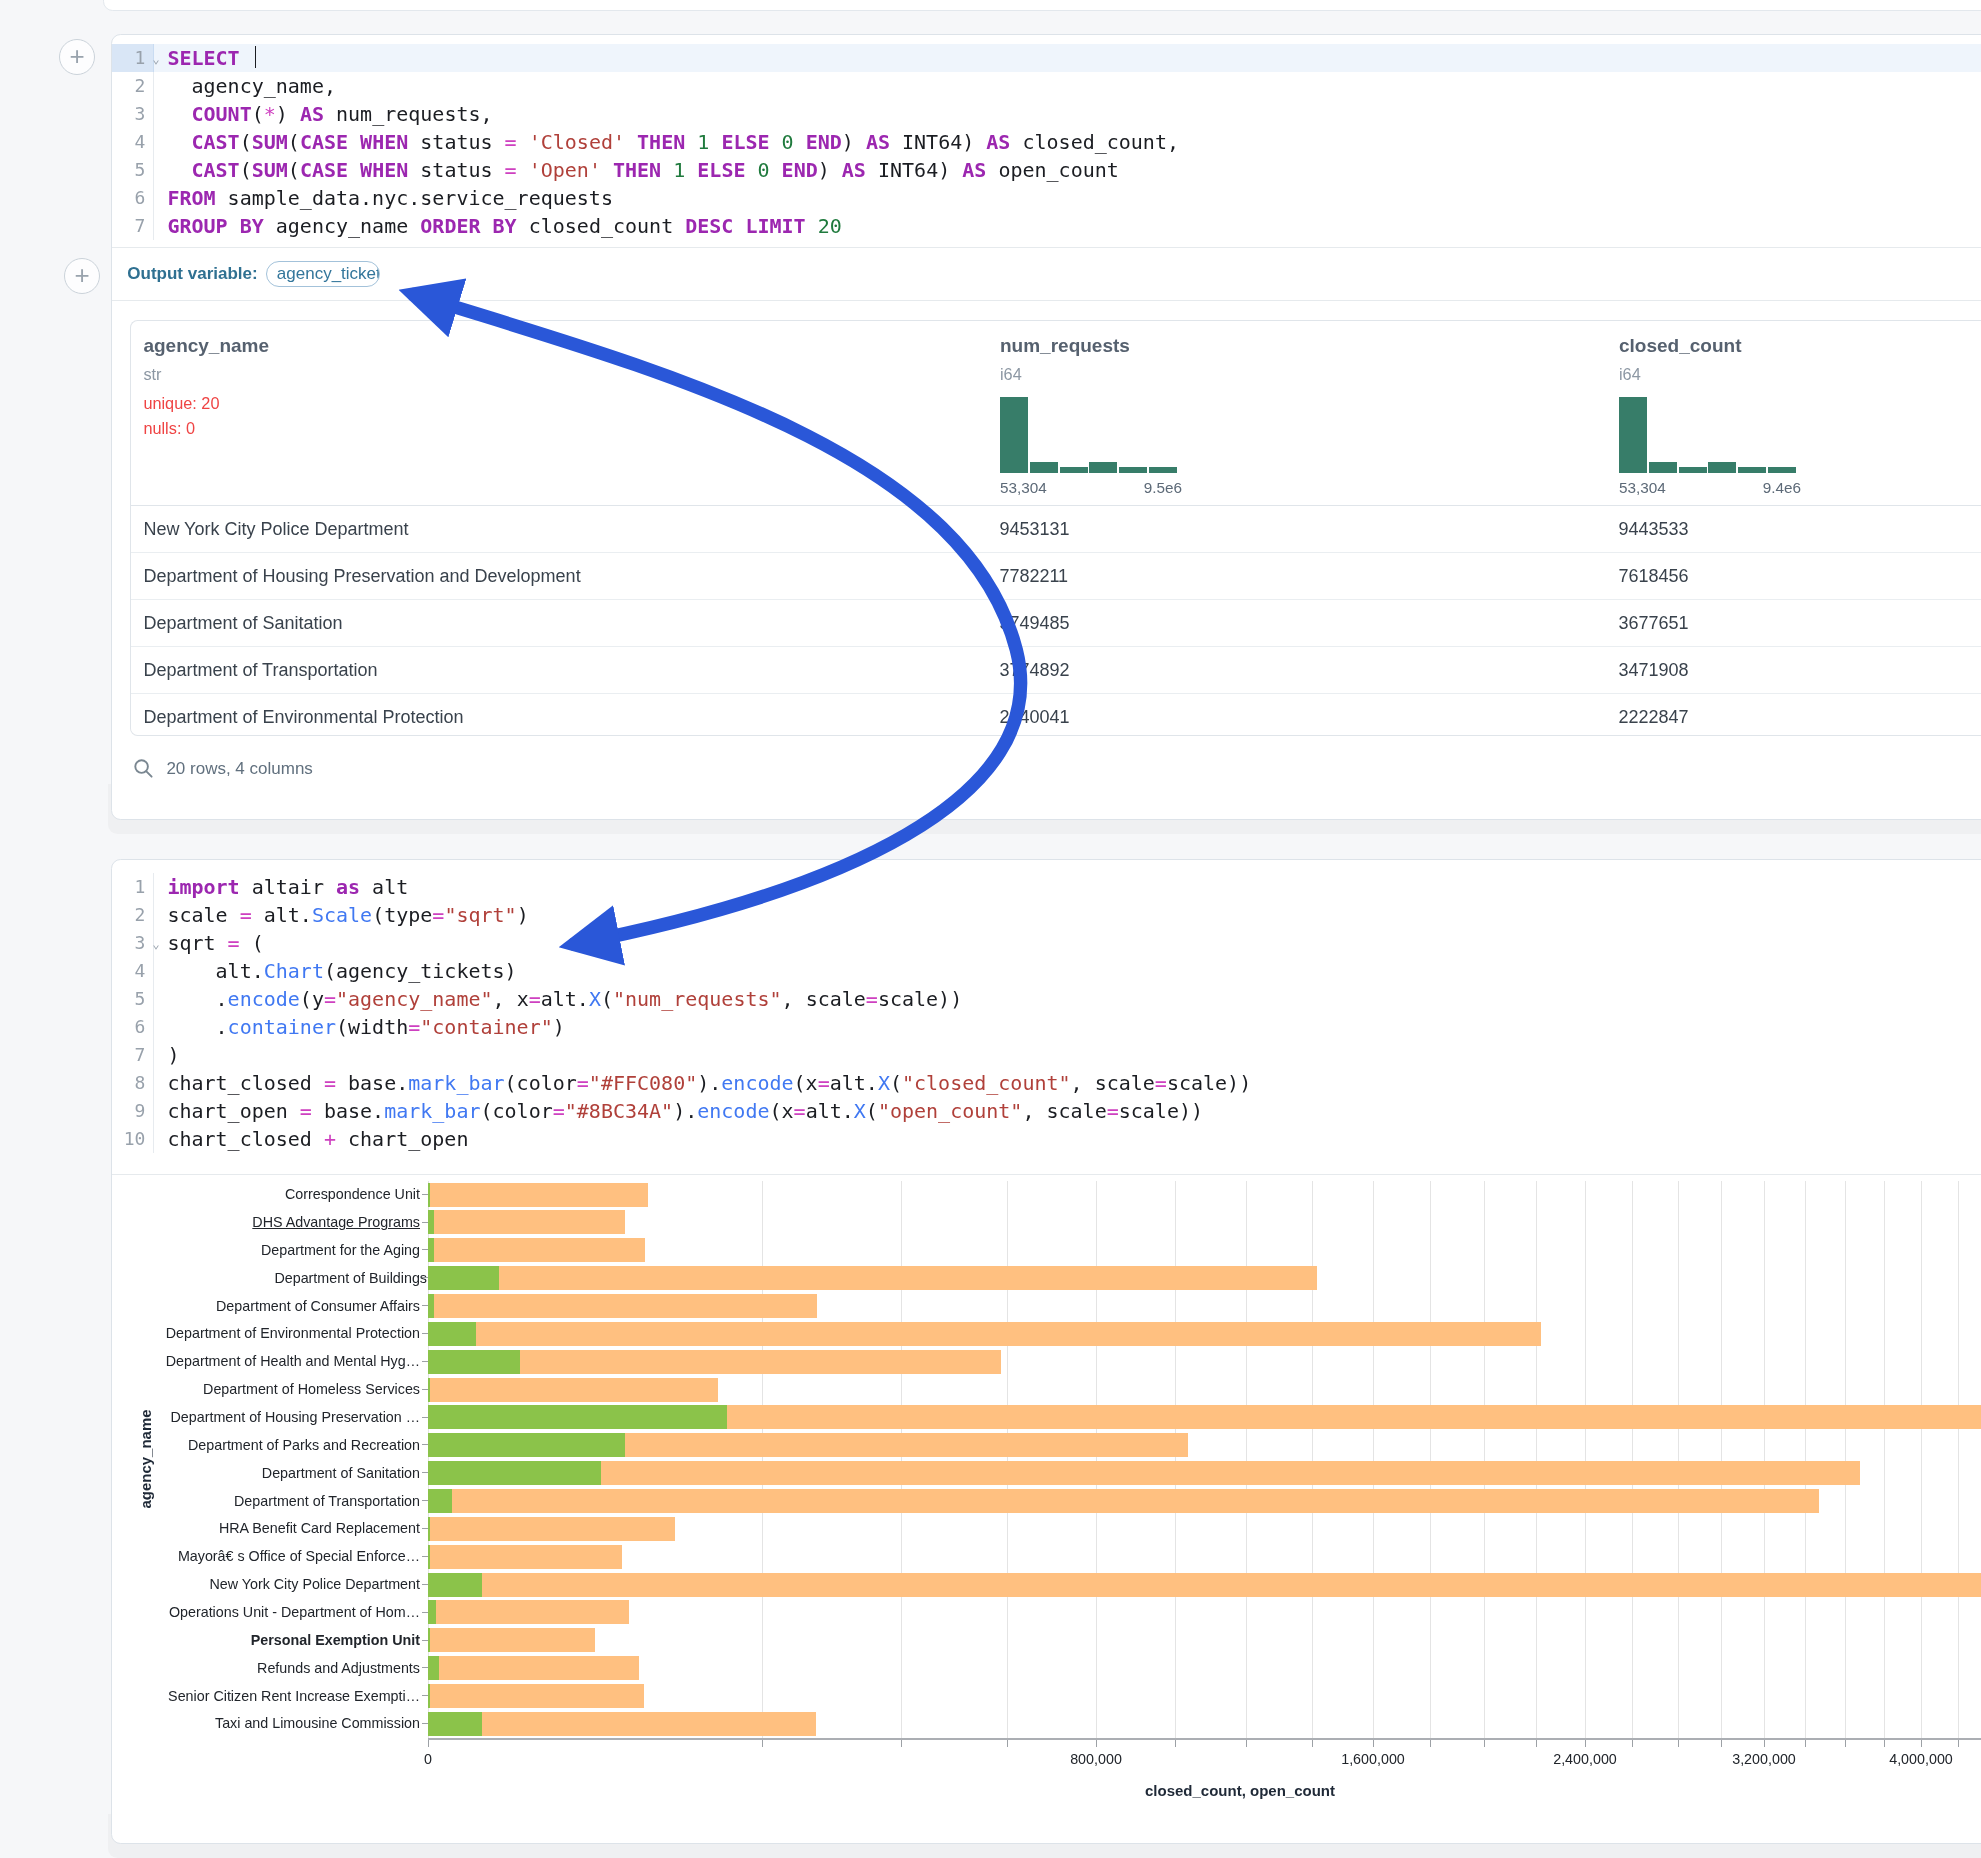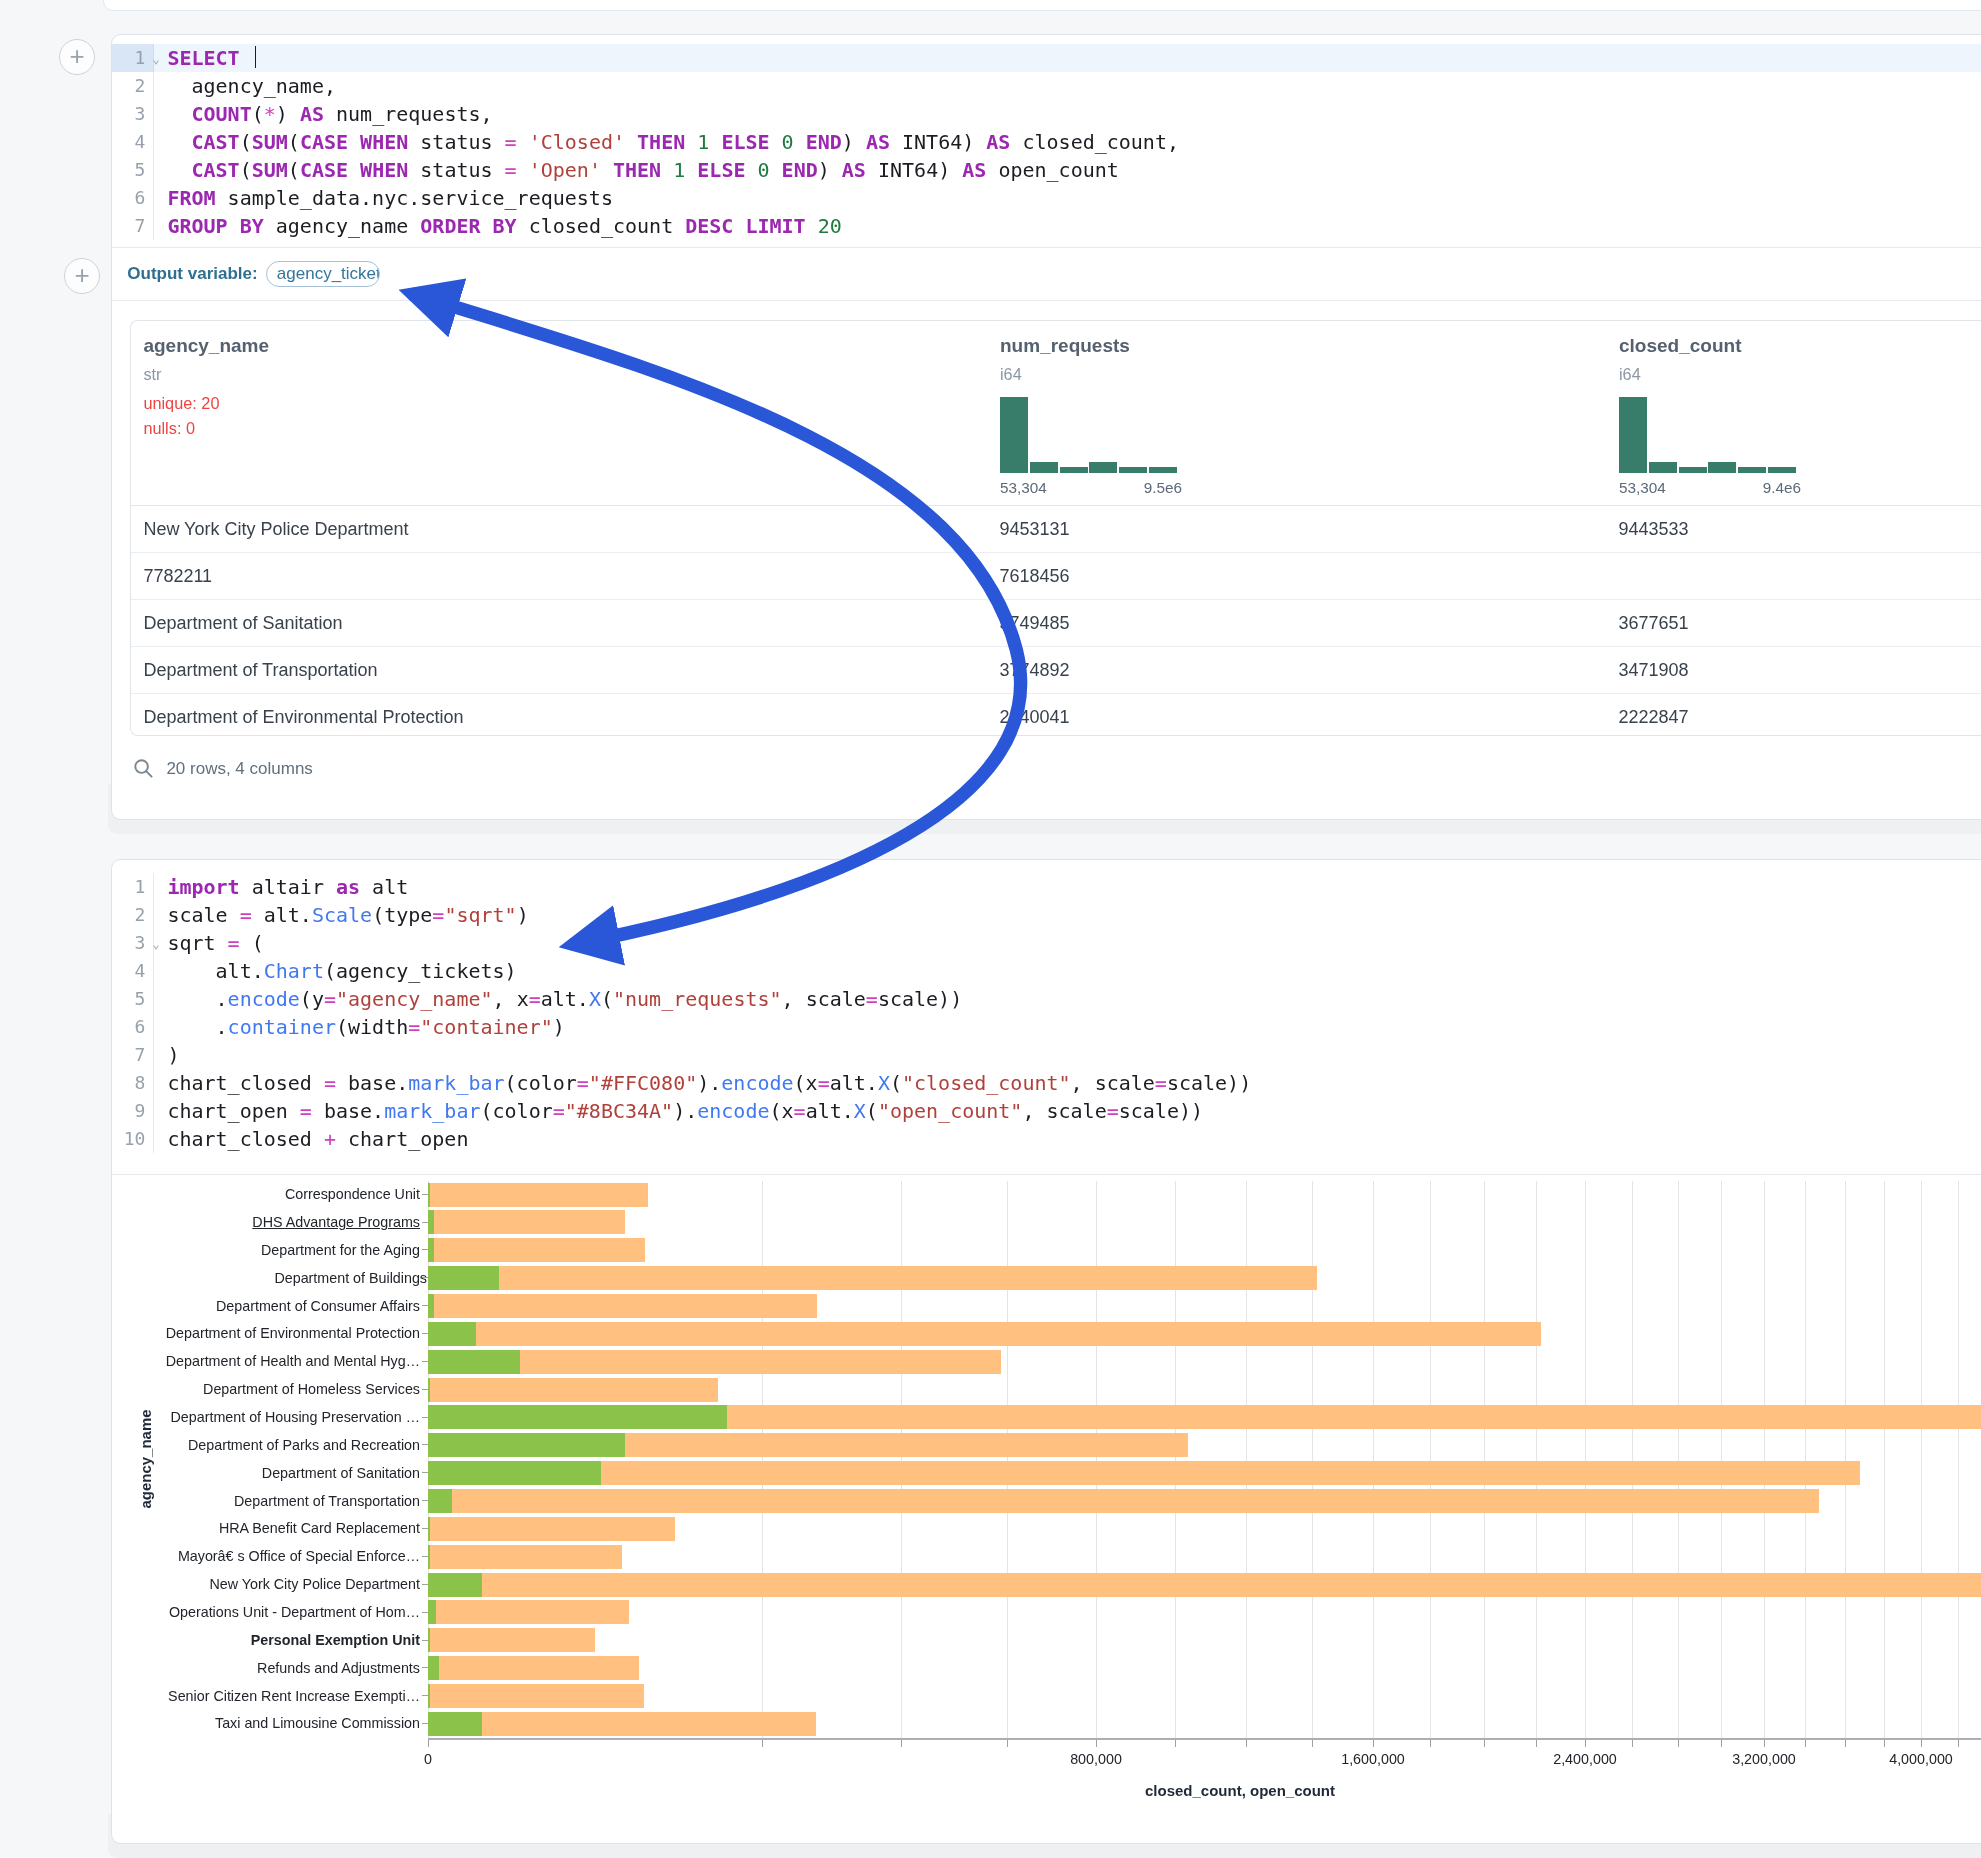--- a/index.html
+++ b/index.html
@@ -138,20 +138,21 @@
             </div>
           </div>
         </div>
       <div id="tbl-body">
           <div class="trow">
             <span>New York City Police Department</span>
             <span>9453131</span>
             <span>9443533</span>
           </div>
           <div class="trow">
+            <span>Department of Housing Preservation and Development</span>
             <span>7782211</span>
             <span>7618456</span>
           </div>
           <div class="trow">
             <span>Department of Sanitation</span>
             <span>3749485</span>
             <span>3677651</span>
           </div>
           <div class="trow">
             <span>Department of Transportation</span>

